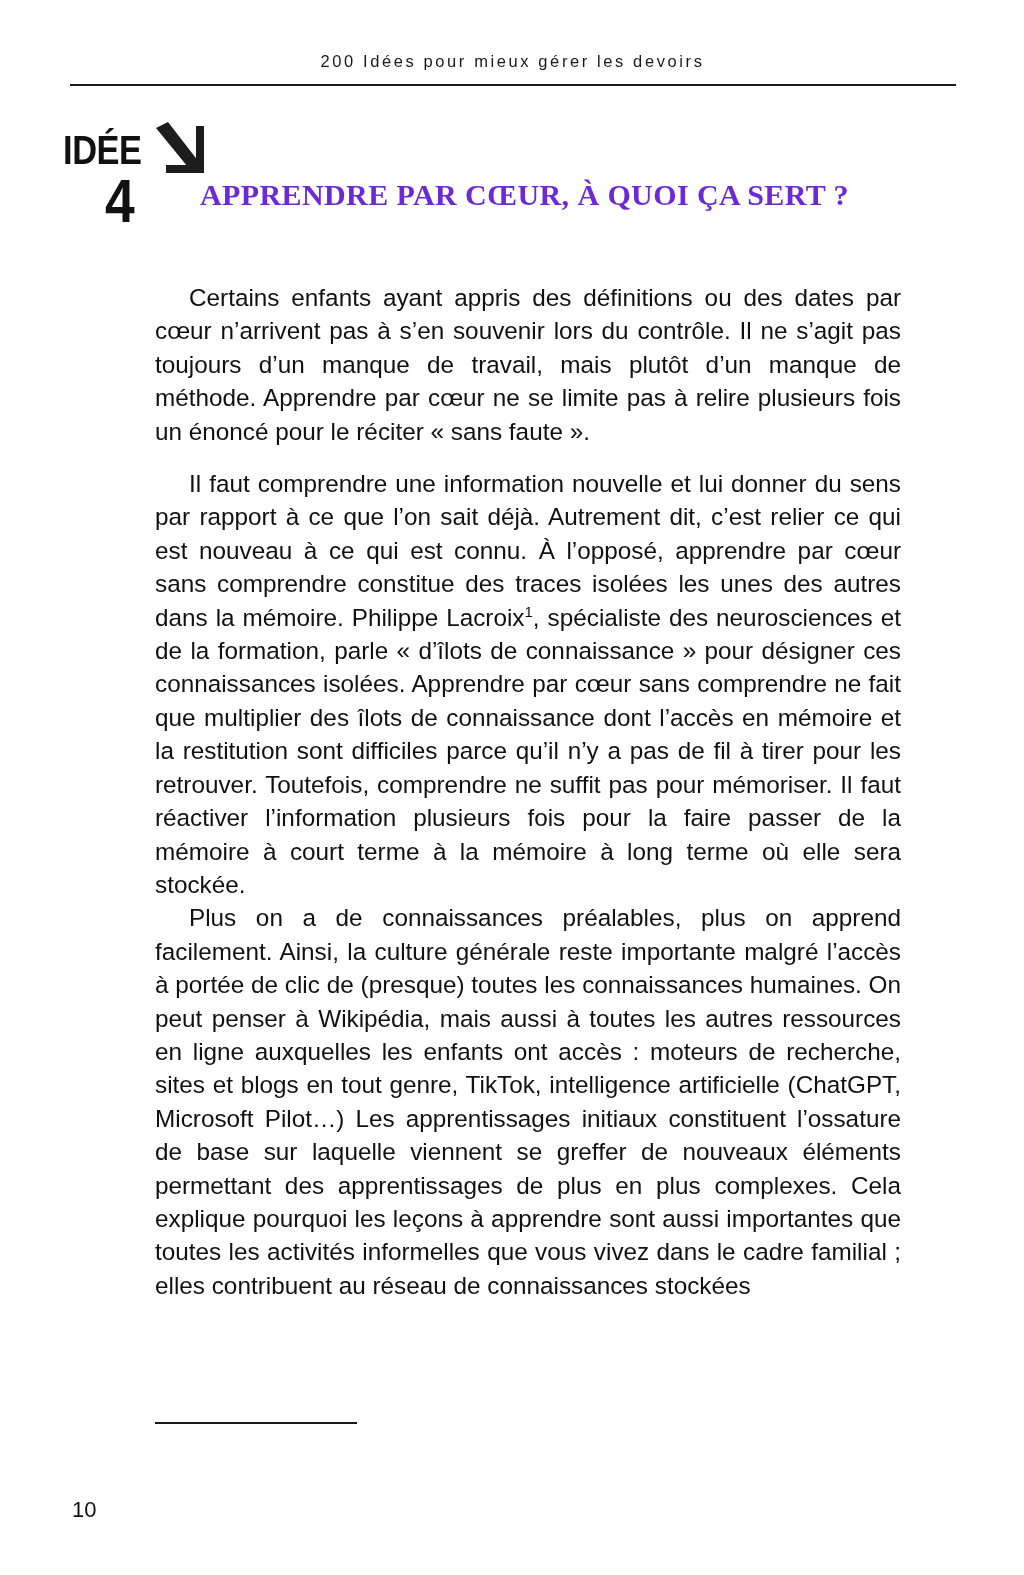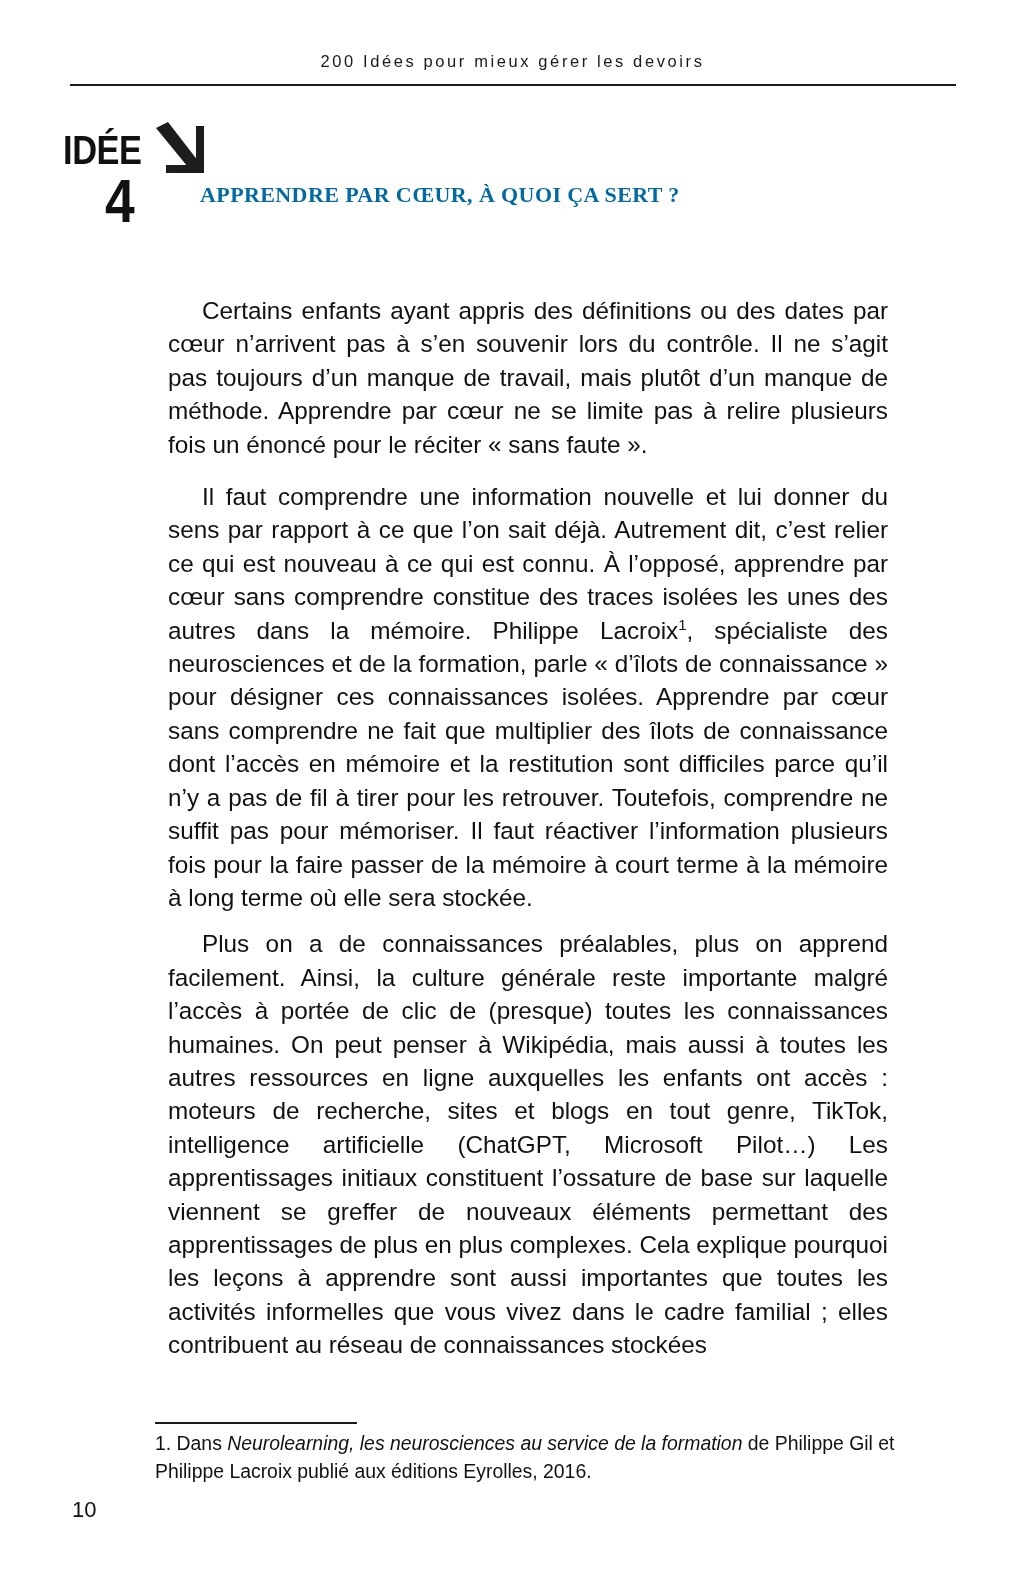--- a/index.html
+++ b/index.html
@@ -84,42 +84,42 @@
   }
 
   
   .chapter-title {
     position: absolute;
     left: 200px;
     top: 178px;
     width: 760px;
     font-family: "Liberation Serif", serif;
     font-weight: bold;
-    font-size: 22px;
+    font-size: 30px;
     line-height: 34px;
     letter-spacing: 0.4px;
-    color: #0369a1;
+    color: #6d28d9;
     white-space: nowrap;
   }
 
   
   .body-block {
     position: absolute;
     left: 155px;
     top: 281px;
     width: 746px;
   }
   .para {
     font-family: "Liberation Sans", sans-serif;
     font-size: 24.3px;
     line-height: 33.4px;
     text-align: justify;
     text-justify: inter-word;
     color: #111111;
-    margin: 13px;
+    margin: 0;
     text-indent: 34px;
     hyphens: none;
   }
   .para + .para {
     margin-top: 0;
   }
   .para.spaced {
     margin-top: 19px;
   }
   .para sup {
@@ -184,17 +184,16 @@
 
   <div class="body-block">
     <p class="para">Certains enfants ayant appris des définitions ou des dates par cœur n’arrivent pas à s’en souvenir lors du contrôle. Il ne s’agit pas toujours d’un manque de travail, mais plutôt d’un manque de méthode. Apprendre par cœur ne se limite pas à relire plusieurs fois un énoncé pour le réciter « sans faute ».</p>
 
     <p class="para spaced"><span>Il faut comprendre une information nouvelle et lui donner du sens par rapport à ce que l’on sait déjà. Autrement dit, c’est relier ce qui est nouveau à ce qui est connu. À l’opposé, apprendre par cœur sans comprendre constitue des traces isolées les unes des autres dans la mémoire. Philippe Lacroix</span><sup>1</sup><span>, spécialiste des neurosciences et de la formation, parle « d’îlots de connaissance » pour désigner ces connaissances isolées. Apprendre par cœur sans comprendre ne fait que multiplier des îlots de connaissance dont l’accès en mémoire et la restitution sont difficiles parce qu’il n’y a pas de fil à tirer pour les retrouver. Toutefois, comprendre ne suffit pas pour mémoriser. Il faut réactiver l’information plusieurs fois pour la faire passer de la mémoire à court terme à la mémoire à long terme où elle sera stockée.</span></p>
 
     <p class="para">Plus on a de connaissances préalables, plus on apprend facilement. Ainsi, la culture générale reste importante malgré l’accès à portée de clic de (presque) toutes les connaissances humaines. On peut penser à Wikipédia, mais aussi à toutes les autres ressources en ligne auxquelles les enfants ont accès : moteurs de recherche, sites et blogs en tout genre, TikTok, intelligence artificielle (ChatGPT, Microsoft Pilot…) Les apprentissages initiaux constituent l’ossature de base sur laquelle viennent se greffer de nouveaux éléments permettant des apprentissages de plus en plus complexes. Cela explique pourquoi les leçons à apprendre sont aussi importantes que toutes les activités informelles que vous vivez dans le cadre familial ; elles contribuent au réseau de connaissances stockées</p>
   </div>
 
   <div class="footnote-rule"></div>
-  <div class="footnote"><span>1. Dans </span><i>Neurolearning, les neurosciences au service de la formation</i><span> de Philippe Gil et Philippe Lacroix publié aux éditions Eyrolles, 2016.</span></div>
 
   <div class="folio">10</div>
 
 </div>
 
 </body></html>

